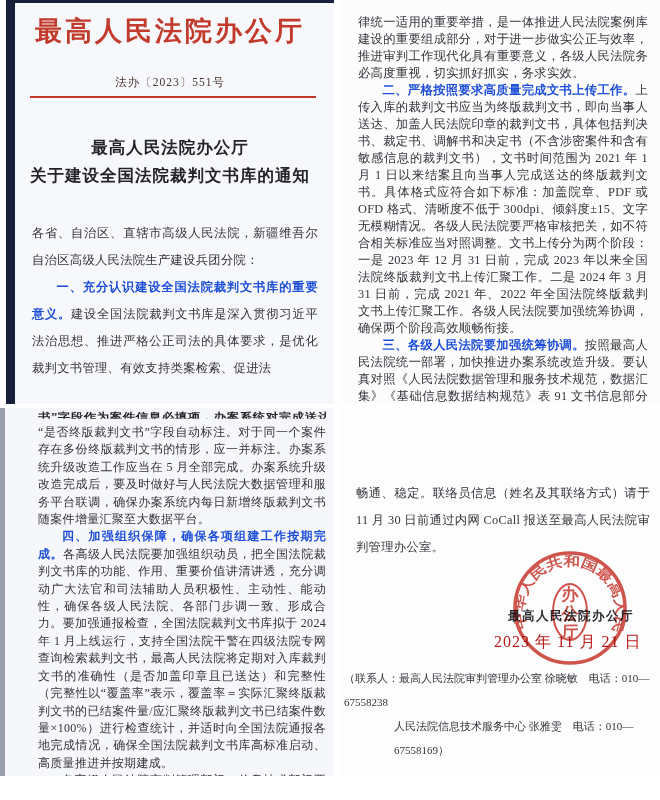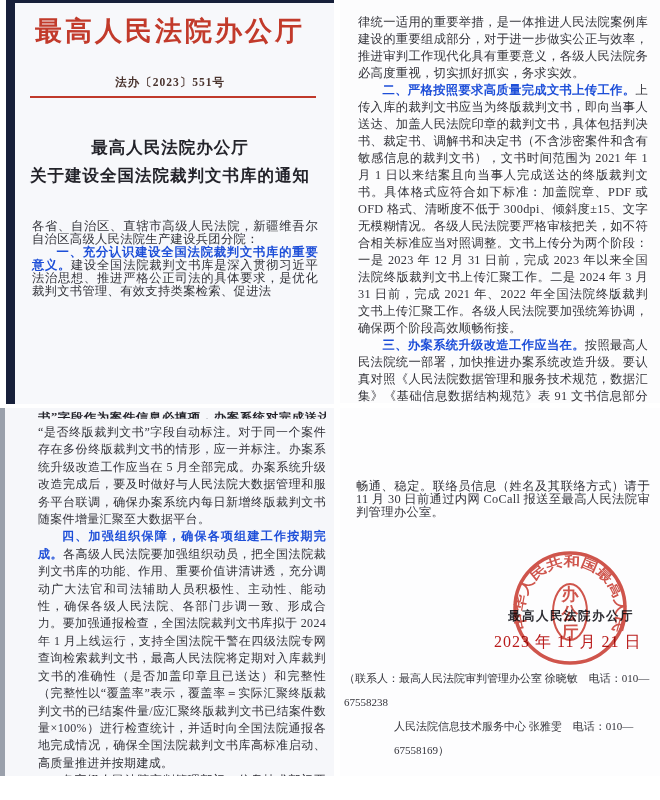--- a/index.html
+++ b/index.html
@@ -6,25 +6,25 @@
   #canvas{position:relative;width:660px;height:776px;background:#ffffff;overflow:hidden;
           font-family:"Liberation Serif","DejaVu Serif",serif;}
   .page{position:absolute;overflow:hidden;}
   
   #page1{left:6px;top:0;width:328px;height:404px;background:#f7f8fb;}
   #page1 .edge-left{position:absolute;left:0;top:0;width:9px;height:100%;background:#17203a;}
   #page1 .edge-top{position:absolute;left:0;top:0;width:100%;height:3px;background:#17203a;}
   .masthead{margin-top:13px;text-align:center;font-size:27px;font-weight:bold;
             color:#c23a2b;letter-spacing:3px;}
   .doc-number{margin-top:26px;text-align:center;font-size:11.5px;color:#4a342e;
-              font-weight:bold;letter-spacing:1px;}
+              font-weight:normal;letter-spacing:1px;}
   .red-rule{height:2px;background:#c0392b;margin:6px 18px 0 24px;}
   .doc-title{margin-top:36px;text-align:center;font-size:16.5px;font-weight:bold;
              color:#23232a;line-height:28px;letter-spacing:1px;}
-  .body-text{font-size:12.3px;line-height:13px;color:#33333a;text-align:justify;
+  .body-text{font-size:12.3px;line-height:27px;color:#33333a;text-align:justify;
              letter-spacing:0.3px;}
   .body-text p{margin:0;text-indent:2em;}
   .body-text p.noindent{text-indent:0;}
   .lead{font-weight:bold;color:#1d4ed8;}
   #page1 .body-text{margin:30px 16px 0 26px;}
   
   #page2{left:340px;top:0;width:320px;height:403px;background:#fcfcfd;}
   #page2 .body-text{margin:14px 12px 0 18px;line-height:17px;}
   
   #page3{left:0;top:408px;width:334px;height:392px;background:#f6f7fa;}
@@ -66,21 +66,21 @@
       <p class="noindent">各省、自治区、直辖市高级人民法院，新疆维吾尔自治区高级人民法院生产建设兵团分院：</p>
       <p><span class="lead">一、充分认识建设全国法院裁判文书库的重要意义。</span><span>建设全国法院裁判文书库是深入贯彻习近平法治思想、推进严格公正司法的具体要求，是优化裁判文书管理、有效支持类案检索、促进法</span></p>
     </div>
 
   </div>
 
   <div id="page2" class="page">
     <div class="body-text">
       <p class="noindent"><span>律统一适用的重要举措，是一体推进人民法院案例库建设的重要组成部分，对于进一步做实公正与效率，推进审判工作现代化具有重要意义，各级人民法院务必高度重视，切实抓好抓实，务求实效。</span></p>
       <p><span class="lead">二、严格按照要求高质量完成文书上传工作。</span><span>上传入库的裁判文书应当为终版裁判文书，即向当事人送达、加盖人民法院印章的裁判文书，具体包括判决书、裁定书、调解书和决定书（不含涉密案件和含有敏感信息的裁判文书），文书时间范围为 2021 年 1 月 1 日以来结案且向当事人完成送达的终版裁判文书。具体格式应符合如下标准：加盖院章、PDF 或 OFD 格式、清晰度不低于 300dpi、倾斜度±15、文字无模糊情况。各级人民法院要严格审核把关，如不符合相关标准应当对照调整。文书上传分为两个阶段：一是 2023 年 12 月 31 日前，完成 2023 年以来全国法院终版裁判文书上传汇聚工作。二是 2024 年 3 月 31 日前，完成 2021 年、2022 年全国法院终版裁判文书上传汇聚工作。各级人民法院要加强统筹协调，确保两个阶段高效顺畅衔接。</span></p>
-      <p><span class="lead">三、办案系统升级改造工作应当在。</span><span>按照最高人民法院统一部署，加快推进办案系统改造升级。要认真对照《人民法院数据管理和服务技术规范，数据汇集》《基础信息数据结构规范》表 91 文书信息部分（上述文件可在“人民法院大数据管理和服务平台—管理中心—平台管理—文件通知—通知”中下载使用）修改内容，将终版裁判文书纳入本地办案系统管理范围，新增“是否终版裁判文</span></p>
+      <p><span class="lead">三、各级人民法院要加强统筹协调。</span><span>按照最高人民法院统一部署，加快推进办案系统改造升级。要认真对照《人民法院数据管理和服务技术规范，数据汇集》《基础信息数据结构规范》表 91 文书信息部分（上述文件可在“人民法院大数据管理和服务平台—管理中心—平台管理—文件通知—通知”中下载使用）修改内容，将终版裁判文书纳入本地办案系统管理范围，新增“是否终版裁判文</span></p>
     </div>
   </div>
 
   <div id="page3" class="page">
     <div class="edge-left"></div>
     <div class="content">
       <div class="clipped-line">书”字段作为案件信息必填项，办案系统对完成送达的终版裁判文书的</div>
       <div class="body-text">
         <p class="noindent"><span>“是否终版裁判文书”字段自动标注。对于同一个案件存在多份终版裁判文书的情形，应一并标注。办案系统升级改造工作应当在 5 月全部完成。办案系统升级改造完成后，要及时做好与人民法院大数据管理和服务平台联调，确保办案系统内每日新增终版裁判文书随案件增量汇聚至大数据平台。</span></p>
         <p><span class="lead">四、加强组织保障，确保各项组建工作按期完成。</span><span>各高级人民法院要加强组织动员，把全国法院裁判文书库的功能、作用、重要价值讲清讲透，充分调动广大法官和司法辅助人员积极性、主动性、能动性，确保各级人民法院、各部门步调一致、形成合力。要加强通报检查，全国法院裁判文书库拟于 2024 年 1 月上线运行，支持全国法院干警在四级法院专网查询检索裁判文书，最高人民法院将定期对入库裁判文书的准确性（是否加盖印章且已送达）和完整性（完整性以“覆盖率”表示，覆盖率＝实际汇聚终版裁判文书的已结案件量/应汇聚终版裁判文书已结案件数量×100%）进行检查统计，并适时向全国法院通报各地完成情况，确保全国法院裁判文书库高标准启动、高质量推进并按期建成。</span></p>

